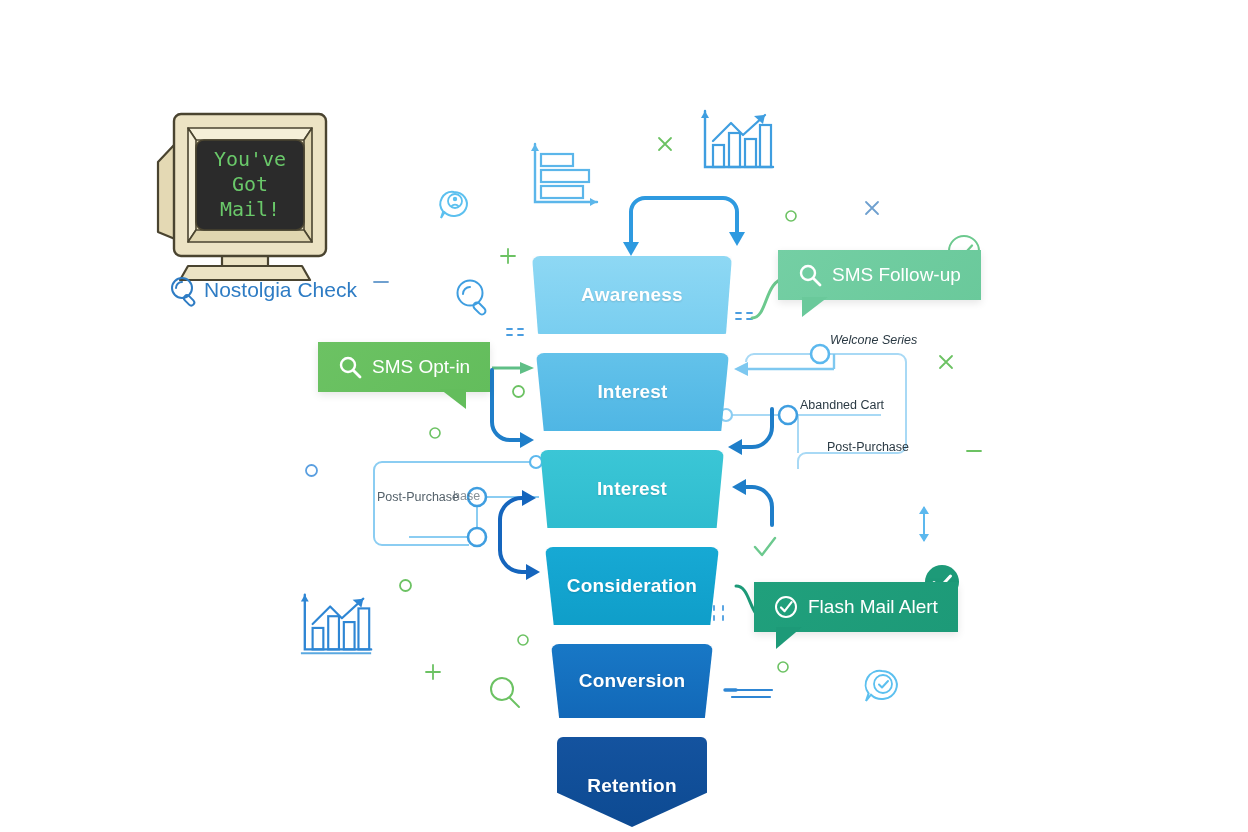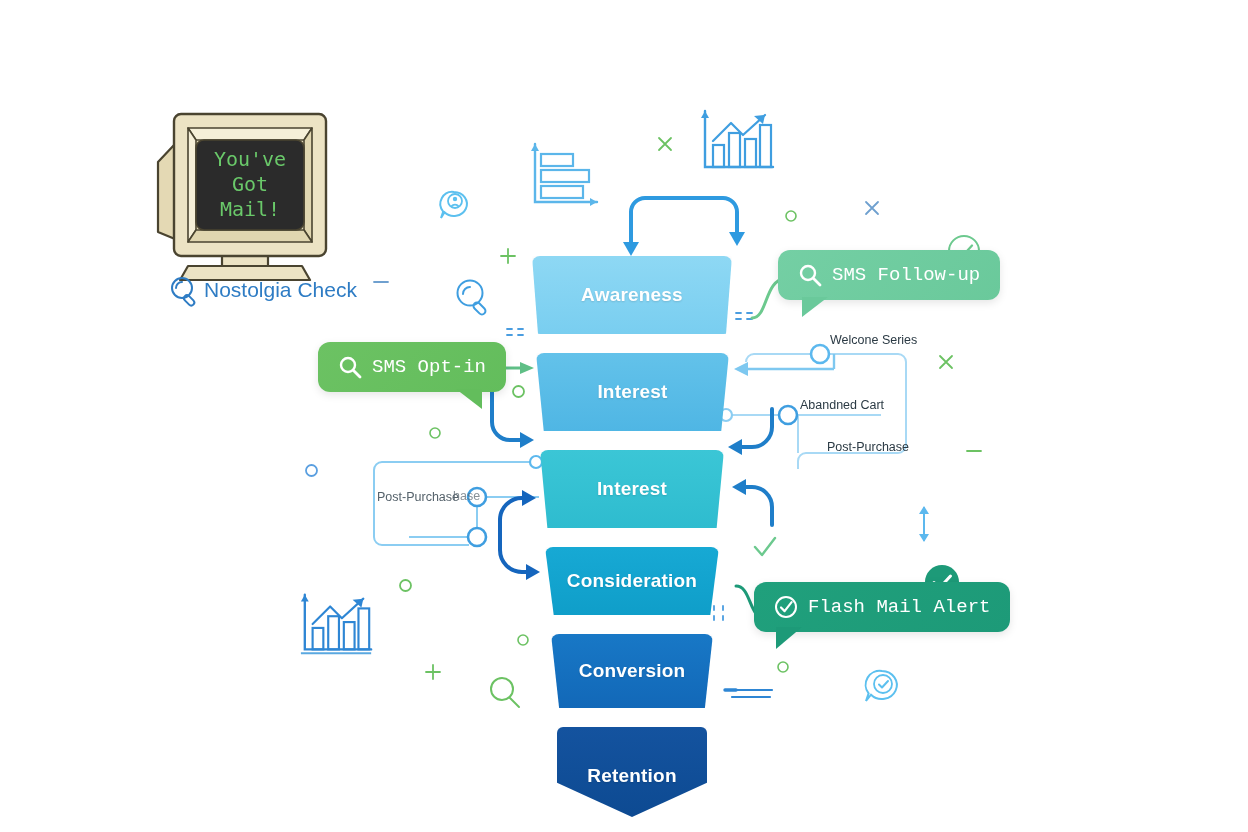--- a/index.html
+++ b/index.html
@@ -26,36 +26,35 @@
     border-radius:8px;
     margin-bottom:19px;
     box-shadow:0 2px 5px rgba(20,60,110,.12);
   }
   .s0{width:200px;height:78px;background:linear-gradient(180deg,#8ed8f4,#79cef0);
       clip-path:polygon(0 0,100% 0,97% 100%,3% 100%);}
   .s1{width:193px;height:78px;margin-left:4px;background:linear-gradient(180deg,#63c2ea,#4fb6e4);
       clip-path:polygon(0 0,100% 0,96% 100%,4% 100%);}
   .s2{width:184px;height:78px;margin-left:8px;background:linear-gradient(180deg,#3bc6d6,#2ebccf);
       clip-path:polygon(0 0,100% 0,96% 100%,4% 100%);}
-  .s3{width:174px;height:68px;margin-left:13px;background:linear-gradient(180deg,#17a9d4,#0f9ec9);
+  .s3{width:174px;height:78px;margin-left:13px;background:linear-gradient(180deg,#17a9d4,#0f9ec9);
       clip-path:polygon(0 0,100% 0,95% 100%,5% 100%);}
   .s4{width:162px;height:74px;margin-left:19px;background:linear-gradient(180deg,#1878c6,#1268b8);
       clip-path:polygon(0 0,100% 0,95% 100%,5% 100%);}
   .s5{width:150px;height:90px;margin-left:25px;background:linear-gradient(180deg,#14539f,#0d4a92);
       clip-path:polygon(0 0,100% 0,100% 62%,50% 100%,0 62%);
       border-radius:6px 6px 0 0;
       align-items:flex-start;padding-top:38px;box-sizing:border-box;}
   .s5 .lbl{width:100%;text-align:center;}
 
   
   .bubble{
     position:absolute;display:flex;align-items:center;gap:10px;
-    padding:13px 20px;border-radius:12px;color:#fff;font-size:19px;
+    padding:13px 20px;border-radius:0;color:#fff;font-size:19px;
     box-shadow:0 3px 8px rgba(0,0,0,.10);
-    font-family:Liberation Mono, monospace;
   }
   .bubble .tail{
     position:absolute;bottom:-17px;width:0;height:0;
     border-style:solid;
   }
   .b-optin{left:318px;top:330px;background:linear-gradient(135deg,#6cc263,#63bd5c);}
   .b-optin .tail{right:24px;border-width:20px 0 0 26px;border-color:#63bd5c transparent transparent transparent;}
   .b-follow{left:778px;top:238px;background:linear-gradient(135deg,#74cfa4,#6ac99b);}
   .b-follow .tail{left:24px;border-width:20px 26px 0 0;border-color:#6ac99b transparent transparent transparent;}
   .b-flash{left:754px;top:570px;background:linear-gradient(135deg,#20a07c,#1d9a78);}
@@ -250,21 +249,21 @@
     <path d="M18 32 l14 -7 v14 z" fill="#7ec8f0"></path>
     <path d="M118 32 L118 17" fill="none" stroke="#7ec8f0" stroke-width="2.4"></path>
 
     <path d="M10 78 L165 78" fill="none" stroke="#a8d9f5" stroke-width="2"></path>
     <path d="M82 78 L82 116" fill="none" stroke="#a8d9f5" stroke-width="2"></path>
 
     <circle cx="104" cy="17" r="9" fill="#ffffff" stroke="#5cb8ee" stroke-width="2.6"></circle>
     <circle cx="72" cy="78" r="9" fill="#ffffff" stroke="#3f9ee0" stroke-width="2.6"></circle>
     <circle cx="10" cy="78" r="6" fill="#ffffff" stroke="#8bcdf2" stroke-width="2.2"></circle>
   </svg>
-  <div class="sideLabel" style="left:830px;top:321px;">Welcone Series</div>
+  <div class="sideLabel" style="left:830px;top:321px;font-style:italic;">Welcone Series</div>
   <div class="sideLabel" style="left:800px;top:386px;">Abandned Cart</div>
   <div class="sideLabel" style="left:827px;top:428px;">Post-Purchase</div>
 
   <svg class="abs" style="left:364px;top:443px;" width="185" height="100" viewBox="0 0 185 100">
     <path d="M170 7 L18 7 A8 8 0 0 0 10 15 L10 82 A8 8 0 0 0 18 90 L105 90" fill="none" stroke="#8bcdf2" stroke-width="2"></path>
     <path d="M113 42 L175 42" fill="none" stroke="#8bcdf2" stroke-width="2"></path>
     <path d="M113 42 L113 82" fill="none" stroke="#8bcdf2" stroke-width="2"></path>
     <path d="M45 82 L105 82" fill="none" stroke="#8bcdf2" stroke-width="2"></path>
     <circle cx="172" cy="7" r="6" fill="#ffffff" stroke="#5cb8ee" stroke-width="2.2"></circle>
     <circle cx="113" cy="42" r="9" fill="#ffffff" stroke="#3f9ee0" stroke-width="2.6"></circle>

